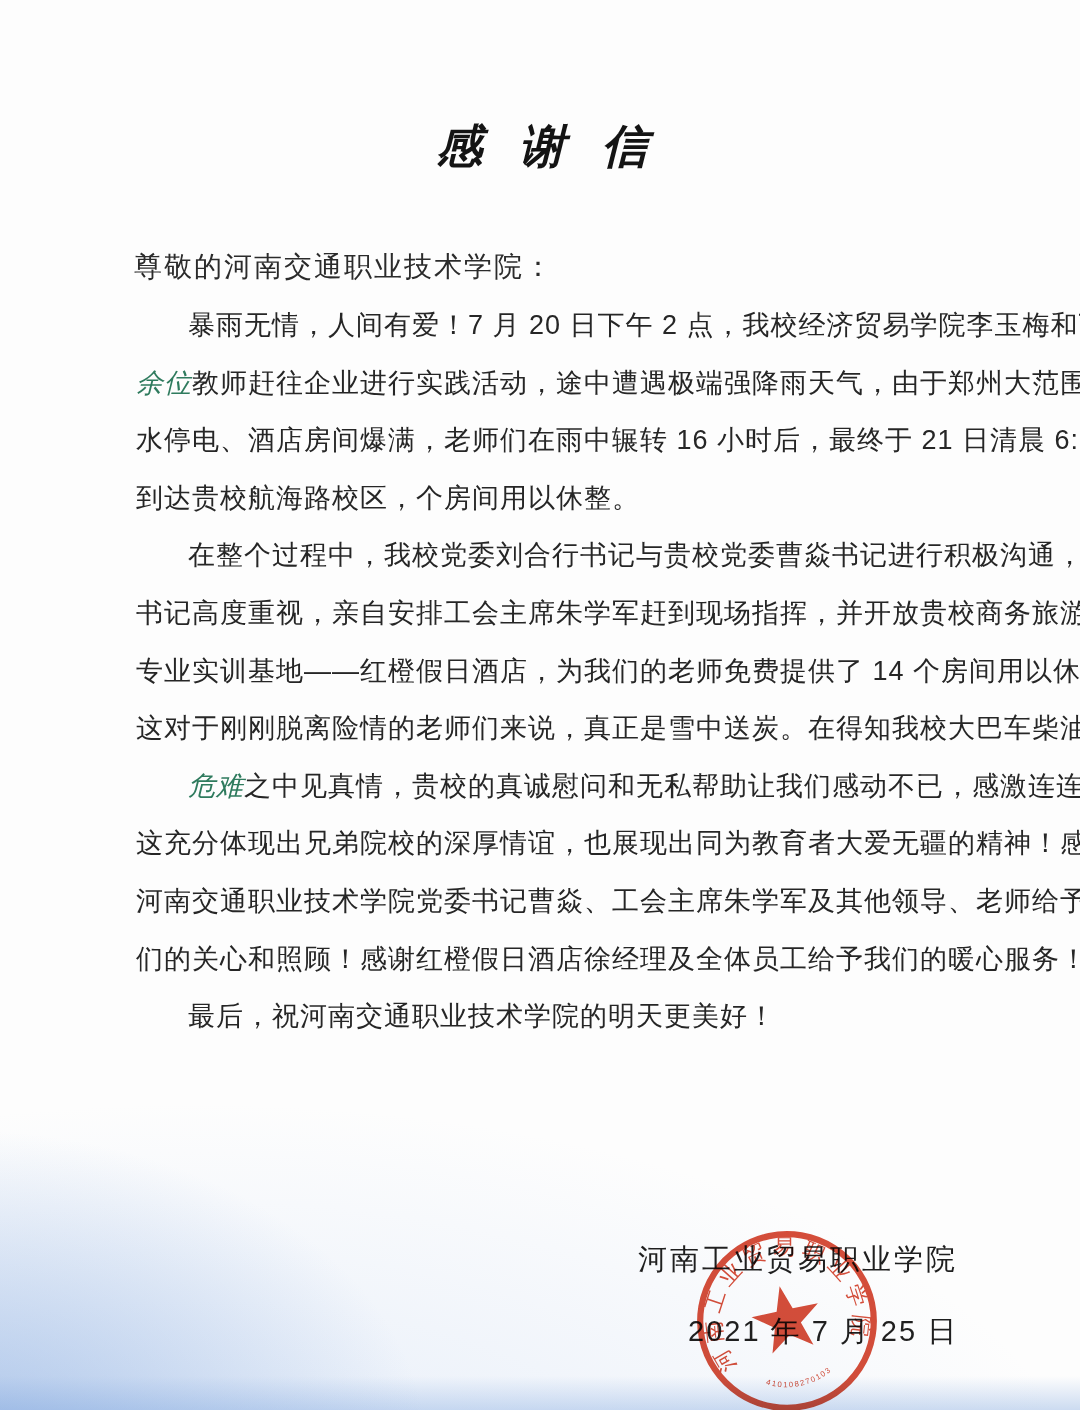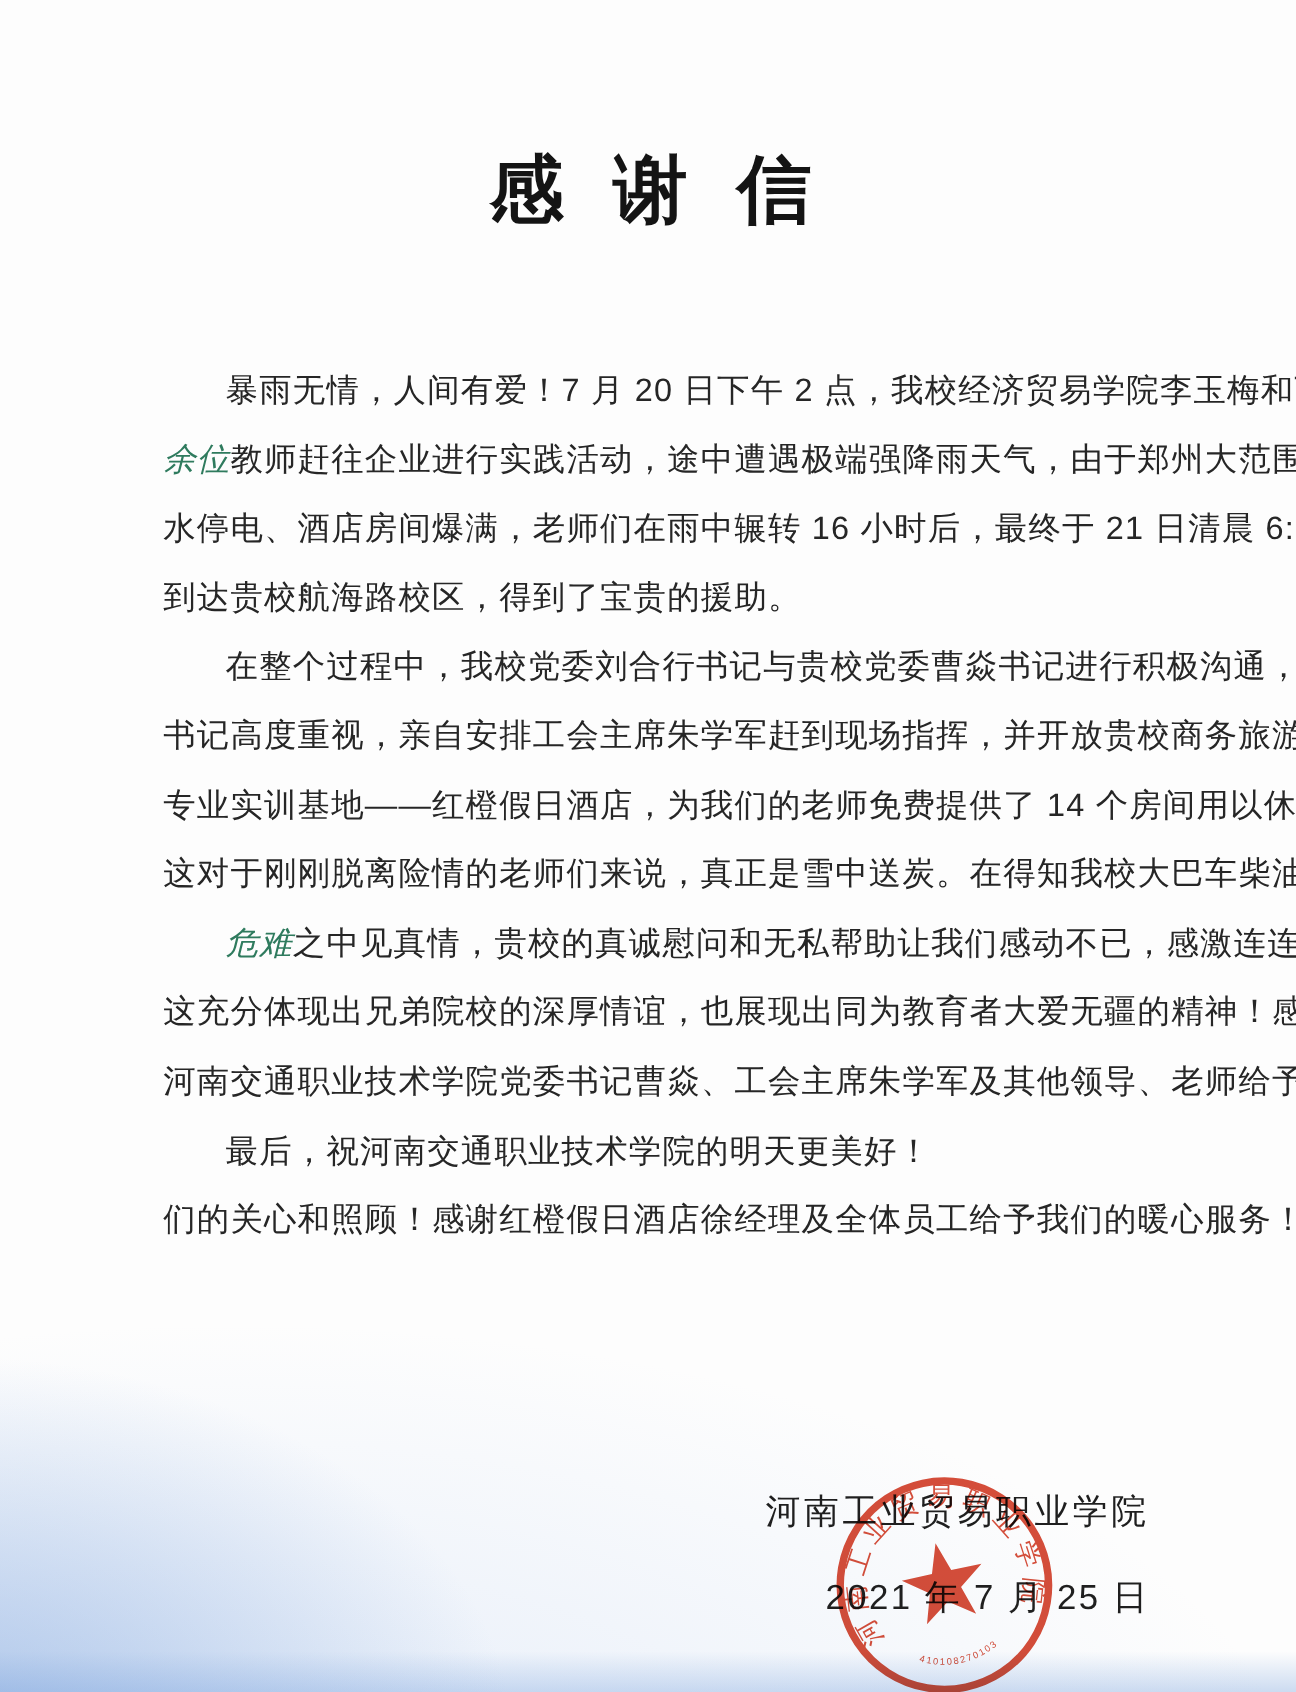--- a/index.html
+++ b/index.html
@@ -11,22 +11,23 @@
     font-family:"Liberation Sans","DejaVu Sans",sans-serif;
     background:
       radial-gradient(ellipse 760px 520px at -4% 103%, rgba(128,166,222,0.62), rgba(255,255,255,0) 62%),
       radial-gradient(ellipse 1500px 700px at 18% 108%, rgba(168,196,238,0.30), rgba(255,255,255,0) 60%),
       linear-gradient(to top, rgba(130,168,222,0.40) 0px, rgba(255,255,255,0) 34px),
       #fdfdfd;
   }
   .title{
     position:absolute;left:16px;right:0;top:116px;
     text-align:center;
-    font-size:62px;font-weight:bold;letter-spacing:12px;
+    font-size:46px;font-weight:bold;letter-spacing:12px;
     color:#141414;
+    font-style:italic;
   }
   .salutation{
     position:absolute;left:134px;top:248px;
     font-size:28px;letter-spacing:2px;color:#2b2b2b;
   }
   .body-block{
     position:absolute;left:136px;top:297px;width:818px;
   }
   .line{
     height:57.6px;line-height:57.6px;
@@ -51,35 +52,36 @@
     opacity:0.9;
   }
 </style>
 </head>
 <body>
 
 <div class="page">
 
   <div class="title">感 谢 信</div>
 
+  <div class="salutation">尊敬的河南交通职业技术学院：</div>
 
   <div class="body-block">
     <div class="line indent"><span class="green"></span><span>暴雨无情，人间有爱！7 月 20 日下午 2 点，我校经济贸易学院李玉梅和丁</span></div>
     <div class="line"><span class="green">余位</span><span>教师赶往企业进行实践活动，途中遭遇极端强降雨天气，由于郑州大范围停</span></div>
     <div class="line"><span class="green"></span><span>水停电、酒店房间爆满，老师们在雨中辗转 16 小时后，最终于 21 日清晨 6:00</span></div>
-    <div class="line"><span class="green"></span><span>到达贵校航海路校区，得到了宝贵的援助。</span></div>
+    <div class="line"><span class="green"></span><span>到达贵校航海路校区，个房间用以休整。</span></div>
     <div class="line indent"><span class="green"></span><span>在整个过程中，我校党委刘合行书记与贵校党委曹焱书记进行积极沟通，曹</span></div>
     <div class="line"><span class="green"></span><span>书记高度重视，亲自安排工会主席朱学军赶到现场指挥，并开放贵校商务旅游类</span></div>
     <div class="line"><span class="green"></span><span>专业实训基地——红橙假日酒店，为我们的老师免费提供了 14 个房间用以休整。</span></div>
     <div class="line"><span class="green"></span><span>这对于刚刚脱离险情的老师们来说，真正是雪中送炭。在得知我校大巴车柴油即</span></div>
     <div class="line indent"><span class="green">危难</span><span>之中见真情，贵校的真诚慰问和无私帮助让我们感动不已，感激连连。</span></div>
     <div class="line"><span class="green"></span><span>这充分体现出兄弟院校的深厚情谊，也展现出同为教育者大爱无疆的精神！感谢</span></div>
     <div class="line"><span class="green"></span><span>河南交通职业技术学院党委书记曹焱、工会主席朱学军及其他领导、老师给予我</span></div>
+    <div class="line"><span class="green"></span><span>们的关心和照顾！感谢红橙假日酒店徐经理及全体员工给予我们的暖心服务！</span></div>
     <div class="line indent"><span class="green"></span><span>最后，祝河南交通职业技术学院的明天更美好！</span></div>
-    <div class="line"><span class="green"></span><span>们的关心和照顾！感谢红橙假日酒店徐经理及全体员工给予我们的暖心服务！</span></div>
   </div>
 
   <div class="sig-org">河南工业贸易职业学院</div>
   <div class="sig-date">2021 年 7 月 25 日</div>
 
   <svg class="seal" viewBox="0 0 240 240" aria-hidden="true">
     <circle cx="120" cy="120" r="112" fill="none" stroke="#d33a24" stroke-width="8"></circle>
     <polygon fill="#d33a24" points="120,74 130.58,105.44 163.75,105.79 137.12,125.56 147.04,157.21 120,138 92.96,157.21 102.88,125.56 76.25,105.79 109.42,105.44"></polygon>
     <defs>
       <path id="sealTextArc" d="M 45.5,163 A 86,86 0 1 1 194.5,163" fill="none"></path>

